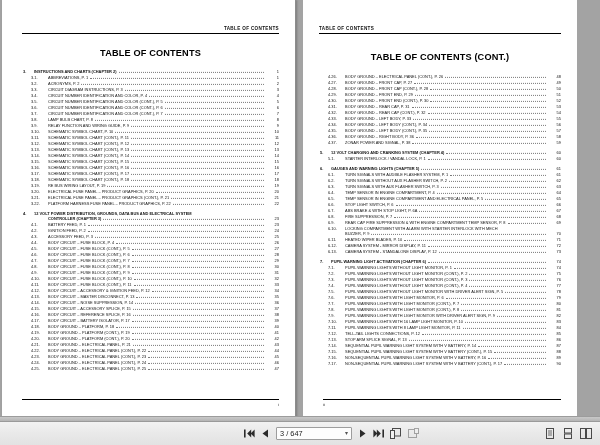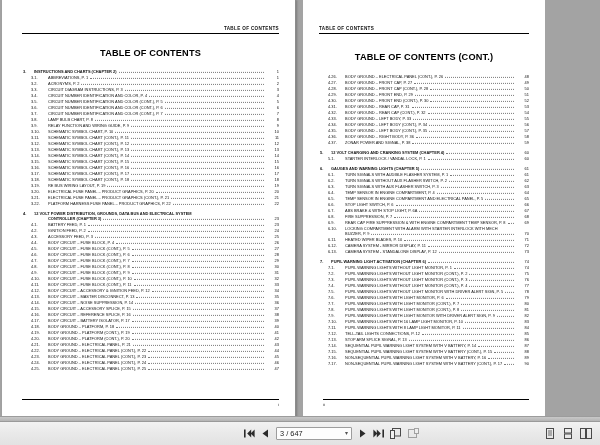--- a/index.html
+++ b/index.html
@@ -37,21 +37,21 @@
     position: relative;
     overflow: hidden;
   }
   .page.left {
     width: 294px;
     margin-left: 2px;
     border-right: 1px solid #8c8c8c;
     box-shadow: 1px 0 2px rgba(0,0,0,0.25);
   }
   .page.right {
-    width: 242px;
+    width: 274px;
     margin-left: 7px;
   }
   .page-inner {
     position: absolute;
     left: 0; right: 0; top: 0; bottom: 0;
     padding: 26px 18px 10px 18px;
     box-sizing: border-box;
   }
   .page.left .page-inner { padding-left: 20px; padding-right: 16px; }
   .page.right .page-inner { padding-left: 16px; padding-right: 16px; }

